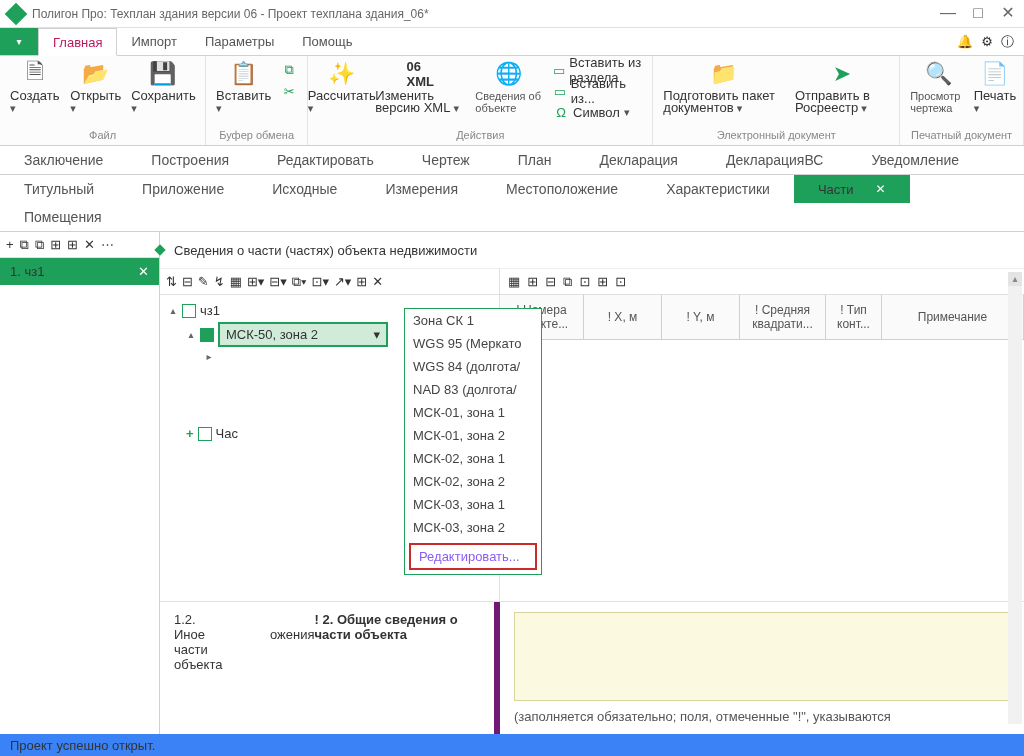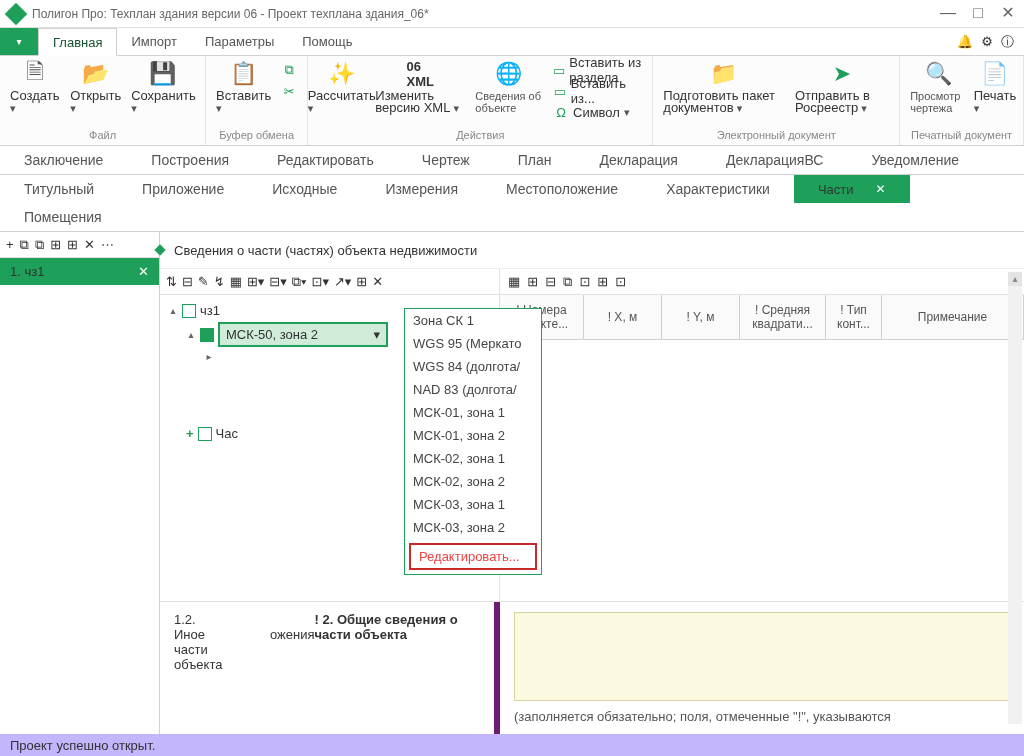--- a/index.html
+++ b/index.html
@@ -6,21 +6,21 @@
 body{background:#fff;width:1024px;height:756px;overflow:hidden;display:flex;flex-direction:column}
 .titlebar{height:28px;background:#fff;display:flex;align-items:center;padding:0 8px;border-bottom:1px solid #e0e0e0}
 .titlebar .logo{width:16px;height:16px;background:#1fa05a;transform:rotate(45deg);margin-right:8px}
 .titlebar .title{flex:1;color:#666;font-size:12px}
 .winbtns{display:flex;gap:14px}
 .winbtn{width:16px;height:16px;color:#666;font-size:16px;line-height:14px;text-align:center;cursor:pointer}
 .menubar{height:28px;display:flex;align-items:stretch;border-bottom:1px solid #d0d0d0}
 .filebtn{width:38px;background:#1fa05a;display:flex;align-items:center;justify-content:center;color:#fff}
 .filebtn::after{content:"▾";color:#fff;font-size:10px}
 .menutab{padding:0 14px;display:flex;align-items:center;color:#555;cursor:pointer;font-size:13px}
-.menutab.active{background:#fff;border:1px solid #d0d0d0;border-bottom:1px solid #fff;margin-bottom:-1px;color:#14532d}
+.menutab.active{background:#fff;border:1px solid #d0d0d0;border-bottom:1px solid #fff;margin-bottom:-1px;color:#be185d}
 .menuspacer{flex:1}
 .menuicons{display:flex;align-items:center;gap:8px;padding-right:10px;color:#777}
 .ribbon{height:90px;display:flex;border-bottom:1px solid #d0d0d0;background:#fcfcfc}
 .rgroup{display:flex;flex-direction:column;border-right:1px solid #e4e4e4;padding:2px 6px 0}
 .rbtns{flex:1;display:flex;align-items:flex-start;gap:2px}
 .rbtn{display:flex;flex-direction:column;align-items:center;justify-content:flex-start;padding:2px 4px;cursor:pointer;min-width:44px}
 .rbtn .ico{width:28px;height:28px;display:flex;align-items:center;justify-content:center;font-size:22px;color:#555;margin-bottom:2px}
 .rbtn .lbl{font-size:11px;color:#555;line-height:12px}
 .rcap{font-size:11px;color:#888;text-align:center;padding:2px 0 4px}
 .smallstack{display:flex;flex-direction:column;gap:1px;padding:2px 4px}
@@ -46,33 +46,33 @@
 .treebody{flex:1;padding:6px 0 6px 8px;position:relative;overflow:visible}
 .tnode{display:flex;align-items:center;gap:4px;padding:2px 0;font-size:13px;color:#444}
 .tnode .tw{color:#666;font-size:10px;width:10px;text-align:center}
 .tnode .tico{width:14px;height:14px;border:1px solid #1fa05a;display:inline-block}
 .indent1{padding-left:18px}
 .indent2{padding-left:36px}
 .selbox{border:2px solid #1fa05a;padding:0}
 .selinput{background:#d0ecd9;color:#1fa05a;padding:3px 6px;display:flex;justify-content:space-between;align-items:center;width:166px;font-size:13px}
 .dropdown{position:absolute;left:244px;top:13px;width:138px;background:#fff;border:1px solid #1fa05a;z-index:10;max-height:280px;overflow:hidden}
 .dditem{padding:4px 8px;font-size:13px;color:#444;cursor:pointer;white-space:nowrap;overflow:hidden}
-.ddedit{margin:4px;border:2px solid #c92a2a;padding:4px 8px;font-size:13px;color:#ef4444;cursor:pointer;text-align:left}
+.ddedit{margin:4px;border:2px solid #c92a2a;padding:4px 8px;font-size:13px;color:#8b5cf6;cursor:pointer;text-align:left}
 .gridcol{flex:1;display:flex;flex-direction:column}
 .gridtb{height:26px;display:flex;align-items:center;gap:7px;padding:0 8px;border-bottom:1px solid #e0e0e0;color:#888;font-size:13px}
 .gridtb span{cursor:pointer}
 .gridhead{display:flex;border-bottom:1px solid #d0d0d0}
 .gh{border-right:1px solid #d0d0d0;padding:6px 4px;font-size:12px;color:#555;text-align:center;background:#fafafa;overflow:hidden;height:44px;display:flex;align-items:center;justify-content:center}
 .gridbody{flex:1;background:#fff}
 .bottomrow{display:flex;border-top:1px solid #e0e0e0;height:133px}
 .bleft{width:340px;padding:10px 14px;font-size:14px;color:#444;border-right:6px solid #701a75;display:flex;flex-direction:row;justify-content:flex-end}
 .bright{flex:1;padding:10px 14px;display:flex;flex-direction:column;gap:8px}
 .yellowbox{flex:1;background:#fbf9e0;border:1px solid #d8d4a0}
 .hintrow{font-size:13px;color:#555}
-.statusbar{height:22px;background:#c4b5fd;color:#fff;display:flex;align-items:center;padding:0 10px;font-size:12px}
+.statusbar{height:22px;background:#3b82f6;color:#fff;display:flex;align-items:center;padding:0 10px;font-size:12px}
 .scrolltrack{position:absolute;right:2px;top:40px;bottom:10px;width:14px;background:#f1f1f1}
 .scrollarrow{height:14px;background:#e4e4e4;color:#888;font-size:10px;text-align:center;line-height:14px}
 .plus{color:#1fa05a;font-weight:bold}
 .xmltxt{font-weight:bold;font-size:12px;color:#555}
 </style>
 </head>
 <body>
 
 <div class="titlebar">
   <div class="logo"></div>

